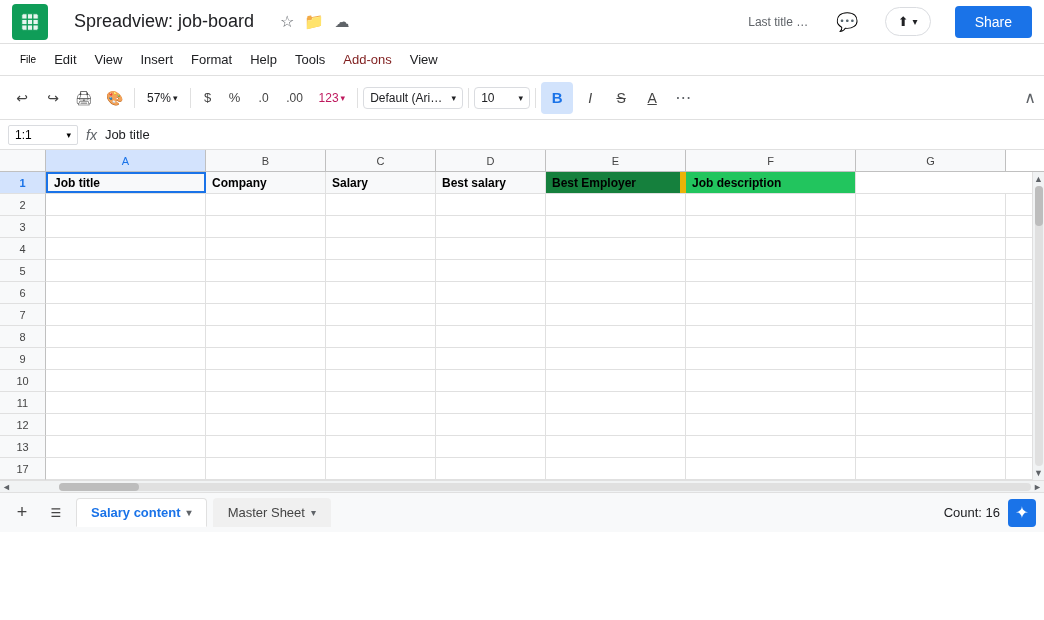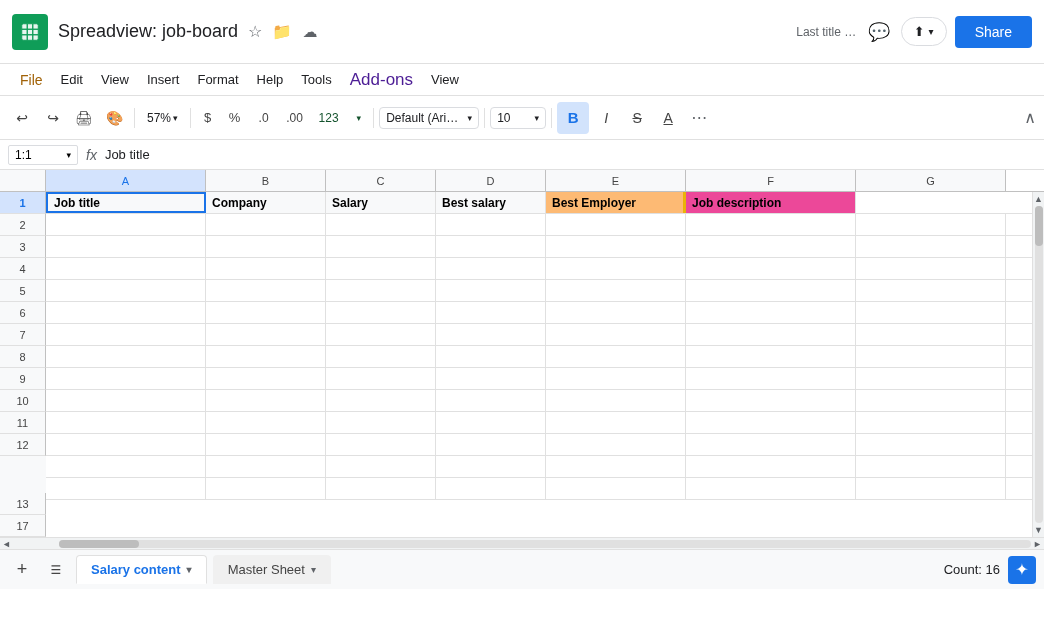--- a/index.html
+++ b/index.html
@@ -9,21 +9,21 @@
       font-size: 11px; color: #444; background: #f8f9fa;
       border-right: 1px solid #c0c0c0; cursor: pointer; font-weight: 500;
     }
     .col-header.selected { background: #d3e3fd; color: #1a73e8; }
 
     .col-a { width: 160px; min-width: 160px; }
   </style>
 </head>
 <body>
 
-<div style="display:flex; align-items:center; padding:6px 12px; height:64px; border-bottom:1px solid #e0e0e0; background:#fff;">
+<div style="display:flex; align-items:center; padding:6px 12px; height:44px; border-bottom:1px solid #e0e0e0; background:#fff;gap:16px;">
   <div style="width:36px;height:36px;background:#0f9d58;border-radius:4px;display:flex;align-items:center;justify-content:center;margin-right:10px;flex-shrink:0;">
     <svg viewBox="0 0 24 24" width="22" height="22" fill="white">
       <rect x="3" y="3" width="18" height="18" rx="2" fill="white" opacity="0.9"></rect>
       <rect x="3" y="3" width="18" height="18" rx="2" fill="none" stroke="#0f9d58" stroke-width="1"></rect>
       <line x1="3" y1="9" x2="21" y2="9" stroke="#0f9d58" stroke-width="1.5"></line>
       <line x1="3" y1="15" x2="21" y2="15" stroke="#0f9d58" stroke-width="1.5"></line>
       <line x1="9" y1="3" x2="9" y2="21" stroke="#0f9d58" stroke-width="1.5"></line>
       <line x1="15" y1="3" x2="15" y2="21" stroke="#0f9d58" stroke-width="1.5"></line>
     </svg>
   </div>
@@ -37,47 +37,47 @@
   <span style="color:#5f6368;font-size:12px;margin-right:12px;">Last title …</span>
   <span style="font-size:18px;color:#5f6368;margin-right:10px;cursor:pointer;">💬</span>
   <div style="border:1px solid #dadce0;border-radius:20px;padding:6px 12px;display:flex;align-items:center;gap:4px;cursor:pointer;font-size:13px;color:#202124;margin-right:8px;">
     <span>⬆</span>
     <span style="font-size:10px;">▾</span>
   </div>
   <button style="background:#1a73e8;color:#fff;border:none;border-radius:4px;padding:8px 20px;font-size:14px;cursor:pointer;display:flex;align-items:center;gap:6px;">Share</button>
 </div>
 
 <div style="display:flex;align-items:center;padding:2px 12px;height:32px;border-bottom:1px solid #e0e0e0;background:#fff;gap:2px;">
-  <span style="padding:4px 8px;cursor:pointer;border-radius:4px;color:#a16207;font-size:14px;text-align:center;">File</span>
+  <span style="padding:4px 8px;cursor:pointer;border-radius:4px;color:#000000;font-size:10px;text-align:center;">File</span>
   <span style="padding:4px 8px;cursor:pointer;border-radius:4px;color:#202124;font-size:13px;">Edit</span>
   <span style="padding:4px 8px;cursor:pointer;border-radius:4px;color:#202124;font-size:13px;">View</span>
   <span style="padding:4px 8px;cursor:pointer;border-radius:4px;color:#202124;font-size:13px;">Insert</span>
   <span style="padding:4px 8px;cursor:pointer;border-radius:4px;color:#202124;font-size:13px;">Format</span>
   <span style="padding:4px 8px;cursor:pointer;border-radius:4px;color:#202124;font-size:13px;">Help</span>
   <span style="padding:4px 8px;cursor:pointer;border-radius:4px;color:#202124;font-size:13px;">Tools</span>
-  <span style="padding:4px 8px;cursor:pointer;border-radius:4px;color:#4c1d95;font-size:17px;">Add-ons</span>
+  <span style="padding:4px 8px;cursor:pointer;border-radius:4px;color:#7f1d1d;font-size:13px;">Add-ons</span>
   <span style="padding:4px 8px;cursor:pointer;border-radius:4px;color:#202124;font-size:13px;">View</span>
 </div>
 
 <div style="display:flex;align-items:center;padding:4px 8px;height:44px;border-bottom:1px solid #e0e0e0;background:#fff;gap:3px;">
   <button style="width:28px;height:28px;display:flex;align-items:center;justify-content:center;cursor:pointer;border-radius:4px;color:#444;font-size:14px;border:none;background:none;">↩</button>
   <button style="width:28px;height:28px;display:flex;align-items:center;justify-content:center;cursor:pointer;border-radius:4px;color:#444;font-size:14px;border:none;background:none;">↪</button>
   <button style="width:28px;height:28px;display:flex;align-items:center;justify-content:center;cursor:pointer;border-radius:4px;color:#444;font-size:14px;border:none;background:none;">🖨</button>
   <button style="width:28px;height:28px;display:flex;align-items:center;justify-content:center;cursor:pointer;border-radius:4px;color:#444;font-size:14px;border:none;background:none;">🎨</button>
   <div style="width:1px;height:20px;background:#e0e0e0;margin:0 2px;"></div>
   <div style="border:1px solid transparent;border-radius:4px;padding:2px 6px;cursor:pointer;font-size:12px;color:#202124;background:none;display:flex;align-items:center;gap:2px;">
     <span>57%</span>
     <span style="font-size:9px;">▾</span>
   </div>
   <div style="width:1px;height:20px;background:#e0e0e0;margin:0 2px;"></div>
   <button style="width:24px;height:28px;display:flex;align-items:center;justify-content:center;cursor:pointer;border-radius:4px;color:#444;font-size:13px;border:none;background:none;">$</button>
   <button style="width:24px;height:28px;display:flex;align-items:center;justify-content:center;cursor:pointer;border-radius:4px;color:#444;font-size:13px;border:none;background:none;">%</button>
   <button style="width:28px;height:28px;display:flex;align-items:center;justify-content:center;cursor:pointer;border-radius:4px;color:#444;font-size:12px;border:none;background:none;">.0</button>
   <button style="width:28px;height:28px;display:flex;align-items:center;justify-content:center;cursor:pointer;border-radius:4px;color:#444;font-size:12px;border:none;background:none;">.00</button>
-  <div style="border:1px solid transparent;border-radius:4px;padding:2px 6px;cursor:pointer;font-size:12px;color:#14532d;background:none;display:flex;align-items:center;gap:18px;">
+  <div style="border:1px solid transparent;border-radius:4px;padding:2px 6px;cursor:pointer;font-size:12px;color:#be185d;background:none;display:flex;align-items:center;gap:2px;">
     <span>123</span>
     <span style="font-size:9px;">▾</span>
   </div>
   <div style="width:1px;height:20px;background:#e0e0e0;margin:0 2px;"></div>
   <div style="border:1px solid #dadce0;border-radius:4px;padding:3px 6px;cursor:pointer;font-size:12px;color:#202124;background:#fff;display:flex;align-items:center;gap:2px;min-width:100px;">
     <span>Default (Ari…</span>
     <span style="font-size:9px;margin-left:auto;">▾</span>
   </div>
   <div style="width:1px;height:20px;background:#e0e0e0;margin:0 2px;"></div>
   <div style="border:1px solid #dadce0;border-radius:4px;padding:3px 6px;cursor:pointer;font-size:12px;color:#202124;background:#fff;display:flex;align-items:center;gap:2px;width:56px;">
@@ -125,33 +125,33 @@
       <div style="height:22px;display:flex;align-items:center;justify-content:center;font-size:11px;color:#444;border-bottom:1px solid #e0e0e0;border-right:1px solid #c0c0c0;cursor:pointer;">3</div>
       <div style="height:22px;display:flex;align-items:center;justify-content:center;font-size:11px;color:#444;border-bottom:1px solid #e0e0e0;border-right:1px solid #c0c0c0;cursor:pointer;">4</div>
       <div style="height:22px;display:flex;align-items:center;justify-content:center;font-size:11px;color:#444;border-bottom:1px solid #e0e0e0;border-right:1px solid #c0c0c0;cursor:pointer;">5</div>
       <div style="height:22px;display:flex;align-items:center;justify-content:center;font-size:11px;color:#444;border-bottom:1px solid #e0e0e0;border-right:1px solid #c0c0c0;cursor:pointer;">6</div>
       <div style="height:22px;display:flex;align-items:center;justify-content:center;font-size:11px;color:#444;border-bottom:1px solid #e0e0e0;border-right:1px solid #c0c0c0;cursor:pointer;">7</div>
       <div style="height:22px;display:flex;align-items:center;justify-content:center;font-size:11px;color:#444;border-bottom:1px solid #e0e0e0;border-right:1px solid #c0c0c0;cursor:pointer;">8</div>
       <div style="height:22px;display:flex;align-items:center;justify-content:center;font-size:11px;color:#444;border-bottom:1px solid #e0e0e0;border-right:1px solid #c0c0c0;cursor:pointer;">9</div>
       <div style="height:22px;display:flex;align-items:center;justify-content:center;font-size:11px;color:#444;border-bottom:1px solid #e0e0e0;border-right:1px solid #c0c0c0;cursor:pointer;">10</div>
       <div style="height:22px;display:flex;align-items:center;justify-content:center;font-size:11px;color:#444;border-bottom:1px solid #e0e0e0;border-right:1px solid #c0c0c0;cursor:pointer;">11</div>
       <div style="height:22px;display:flex;align-items:center;justify-content:center;font-size:11px;color:#444;border-bottom:1px solid #e0e0e0;border-right:1px solid #c0c0c0;cursor:pointer;">12</div>
-      <div style="height:22px;display:flex;align-items:center;justify-content:center;font-size:11px;color:#444;border-bottom:1px solid #e0e0e0;border-right:1px solid #c0c0c0;cursor:pointer;margin-top:37px;">13</div>
+      <div style="height:22px;display:flex;align-items:center;justify-content:center;font-size:11px;color:#444;border-bottom:1px solid #e0e0e0;border-right:1px solid #c0c0c0;cursor:pointer;">13</div>
       <div style="height:22px;display:flex;align-items:center;justify-content:center;font-size:11px;color:#444;border-bottom:1px solid #e0e0e0;border-right:1px solid #c0c0c0;cursor:pointer;">17</div>
     </div>
 
     <div style="flex:1;overflow:hidden;">
 
       <div style="display:flex;height:22px;border-bottom:1px solid #e0e0e0;">
         <div style="width:160px;min-width:160px;border-right:2px solid #1a73e8;padding:2px 6px;font-size:12px;background:#f8f9fa;font-weight:bold;display:flex;align-items:center;border:2px solid #1a73e8;cursor:cell;">Job title</div>
         <div style="width:120px;min-width:120px;border-right:1px solid #e0e0e0;padding:2px 6px;font-size:12px;background:#f8f9fa;font-weight:bold;display:flex;align-items:center;cursor:cell;">Company</div>
         <div style="width:110px;min-width:110px;border-right:1px solid #e0e0e0;padding:2px 6px;font-size:12px;background:#f8f9fa;font-weight:bold;display:flex;align-items:center;cursor:cell;">Salary</div>
         <div style="width:110px;min-width:110px;border-right:1px solid #e0e0e0;padding:2px 6px;font-size:12px;background:#f8f9fa;font-weight:bold;display:flex;align-items:center;cursor:cell;">Best salary</div>
-        <div style="width:140px;min-width:140px;border-right:3px solid #eab308;padding:2px 6px;font-size:12px;background:#fdba74;font-weight:bold;display:flex;align-items:center;cursor:cell;">Best Employer</div>
-        <div style="width:170px;min-width:170px;border-right:1px solid #e0e0e0;padding:2px 6px;font-size:12px;background:#ec4899;font-weight:bold;display:flex;align-items:center;cursor:cell;">Job description</div>
+        <div style="width:140px;min-width:140px;border-right:6px solid #eab308;padding:2px 6px;font-size:12px;background:#15803d;font-weight:bold;display:flex;align-items:center;cursor:cell;">Best Employer</div>
+        <div style="width:170px;min-width:170px;border-right:1px solid #e0e0e0;padding:2px 6px;font-size:12px;background:#22c55e;font-weight:bold;display:flex;align-items:center;cursor:cell;">Job description</div>
       </div>
 
       <div id="empty-rows">
           <div style="display: flex; height: 22px; border-bottom: 1px solid rgb(224, 224, 224);">
             <div style="width: 160px; min-width: 160px; border-right: 1px solid rgb(224, 224, 224); padding: 2px 6px; font-size: 12px; display: flex; align-items: center; cursor: cell;"></div>
             <div style="width: 120px; min-width: 120px; border-right: 1px solid rgb(224, 224, 224); padding: 2px 6px; font-size: 12px; display: flex; align-items: center; cursor: cell;"></div>
             <div style="width: 110px; min-width: 110px; border-right: 1px solid rgb(224, 224, 224); padding: 2px 6px; font-size: 12px; display: flex; align-items: center; cursor: cell;"></div>
             <div style="width: 110px; min-width: 110px; border-right: 1px solid rgb(224, 224, 224); padding: 2px 6px; font-size: 12px; display: flex; align-items: center; cursor: cell;"></div>
             <div style="width: 140px; min-width: 140px; border-right: 1px solid rgb(224, 224, 224); padding: 2px 6px; font-size: 12px; display: flex; align-items: center; cursor: cell;"></div>
             <div style="width: 170px; min-width: 170px; border-right: 1px solid rgb(224, 224, 224); padding: 2px 6px; font-size: 12px; display: flex; align-items: center; cursor: cell;"></div>

